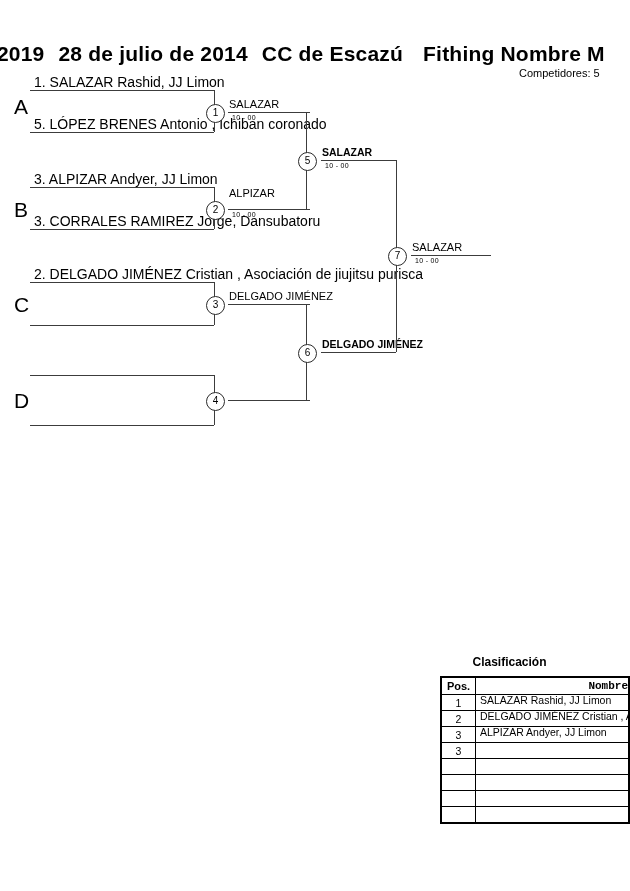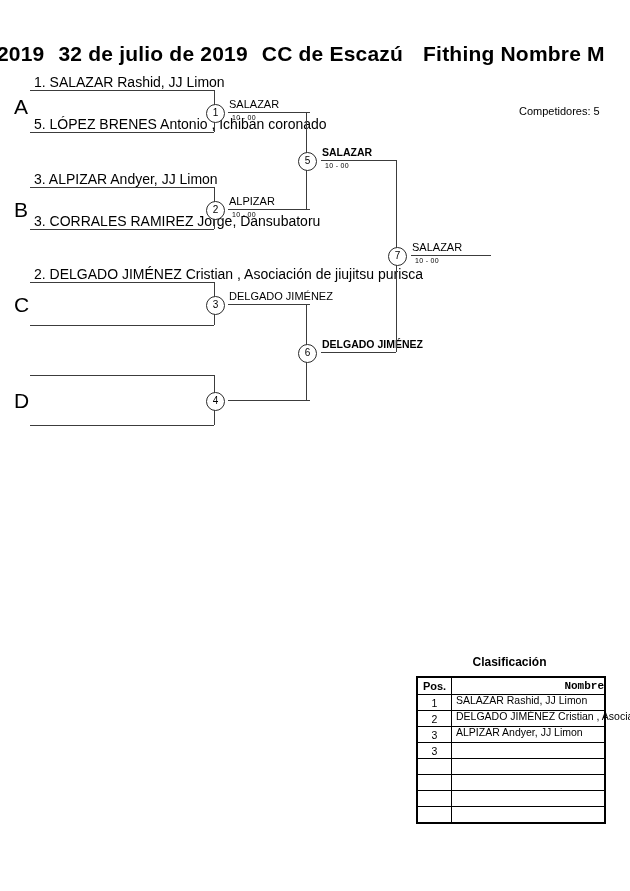--- a/index.html
+++ b/index.html
@@ -31,21 +31,20 @@
   .hdr-gap-a { width: 14px; }
   .hdr-gap-b { width: 14px; }
   .hdr-gap-c { width: 20px; }
 
   .competitors {
     position: absolute;
     top: 67px;
     left: 519px;
     font-size: 11px;
     white-space: nowrap;
-    margin-top: 38px;
   }
 
   
   .hline {
     position: absolute;
     height: 0;
     border-top: 1.6px solid #3c3c3c;
   }
   .vline {
     position: absolute;
@@ -101,21 +100,21 @@
     top: 655px;
     left: 416px;
     width: 187px;
     text-align: center;
     font-size: 12px;
     font-weight: bold;
   }
   .clasif-table {
     position: absolute;
     top: 676px;
-    left: 416px;
+    left: 440px;
     width: 187px;
     border-collapse: collapse;
     border: 2px solid #000000;
     table-layout: fixed;
     padding-left: 8px;
   }
   .clasif-table th,
   .clasif-table td {
     border: 1px solid #000000;
     height: 15px;
@@ -138,21 +137,21 @@
     position: absolute;
     left: 4px;
     top: -1px;
     white-space: nowrap;
   }
 </style>
 </head>
 <body>
 
 <div class="header-title">
-  <span>ta 07/2019</span><span class="hdr-gap-a"></span><span>32 de julio de 2019</span><span class="hdr-gap-b"></span><span>CC de Escazú</span><span class="hdr-gap-c"></span><span>Fithing Nombre M</span>
+  <span>ta 07/2019</span><span class="hdr-gap-a"></span><span>28 de julio de 2014</span><span class="hdr-gap-b"></span><span>CC de Escazú</span><span class="hdr-gap-c"></span><span>Fithing Nombre M</span>
 </div>
 <div class="competitors">Competidores: 5</div>
 
 <div class="group-letter" style="left:14px; top:96px;">A</div>
 <div class="group-letter" style="left:14px; top:199px;">B</div>
 <div class="group-letter" style="left:14px; top:294px;">C</div>
 <div class="group-letter" style="left:14px; top:390px;">D</div>
 
 <div class="seed-label" style="left:34px; top:76px;">1. SALAZAR Rashid, JJ Limon</div>
 <div class="hline" style="left:30px; top:90px;  width:184px;"></div>
@@ -163,21 +162,21 @@
 <div class="winner" style="left:229px; top:98px;">SALAZAR</div>
 <div class="hline thin" style="left:228px; top:112px; width:82px;"></div>
 <div class="score" style="left:232px; top:114px;">10 - 00</div>
 
 <div class="seed-label" style="left:34px; top:173px;">3. ALPIZAR Andyer, JJ Limon</div>
 <div class="hline" style="left:30px; top:187px; width:184px;"></div>
 <div class="seed-label" style="left:34px; top:215px;">3. CORRALES RAMIREZ Jorge, Dansubatoru</div>
 <div class="hline" style="left:30px; top:229px; width:184px;"></div>
 <div class="vline" style="left:214px; top:187px; height:42px;"></div>
 <div class="match-num" style="left:206px; top:201px;">2</div>
-<div class="winner" style="left:229px; top:195px;">ALPIZAR</div>
+<div class="winner" style="left:229px; top:187px;">ALPIZAR</div>
 <div class="hline thin" style="left:228px; top:209px; width:82px;"></div>
 <div class="score" style="left:232px; top:211px;">10 - 00</div>
 
 <div class="seed-label" style="left:34px; top:268px;text-align:right;">2. DELGADO JIMÉNEZ  Cristian , Asociación de jiujitsu purisca</div>
 <div class="hline" style="left:30px; top:282px; width:184px;"></div>
 <div class="seed-label" style="left:34px; top:311px;"></div>
 <div class="hline" style="left:30px; top:325px; width:184px;"></div>
 <div class="vline" style="left:214px; top:282px; height:43px;"></div>
 <div class="match-num" style="left:206px; top:296px;">3</div>
 <div class="winner" style="left:229px; top:290px;">DELGADO JIMÉNEZ</div>

